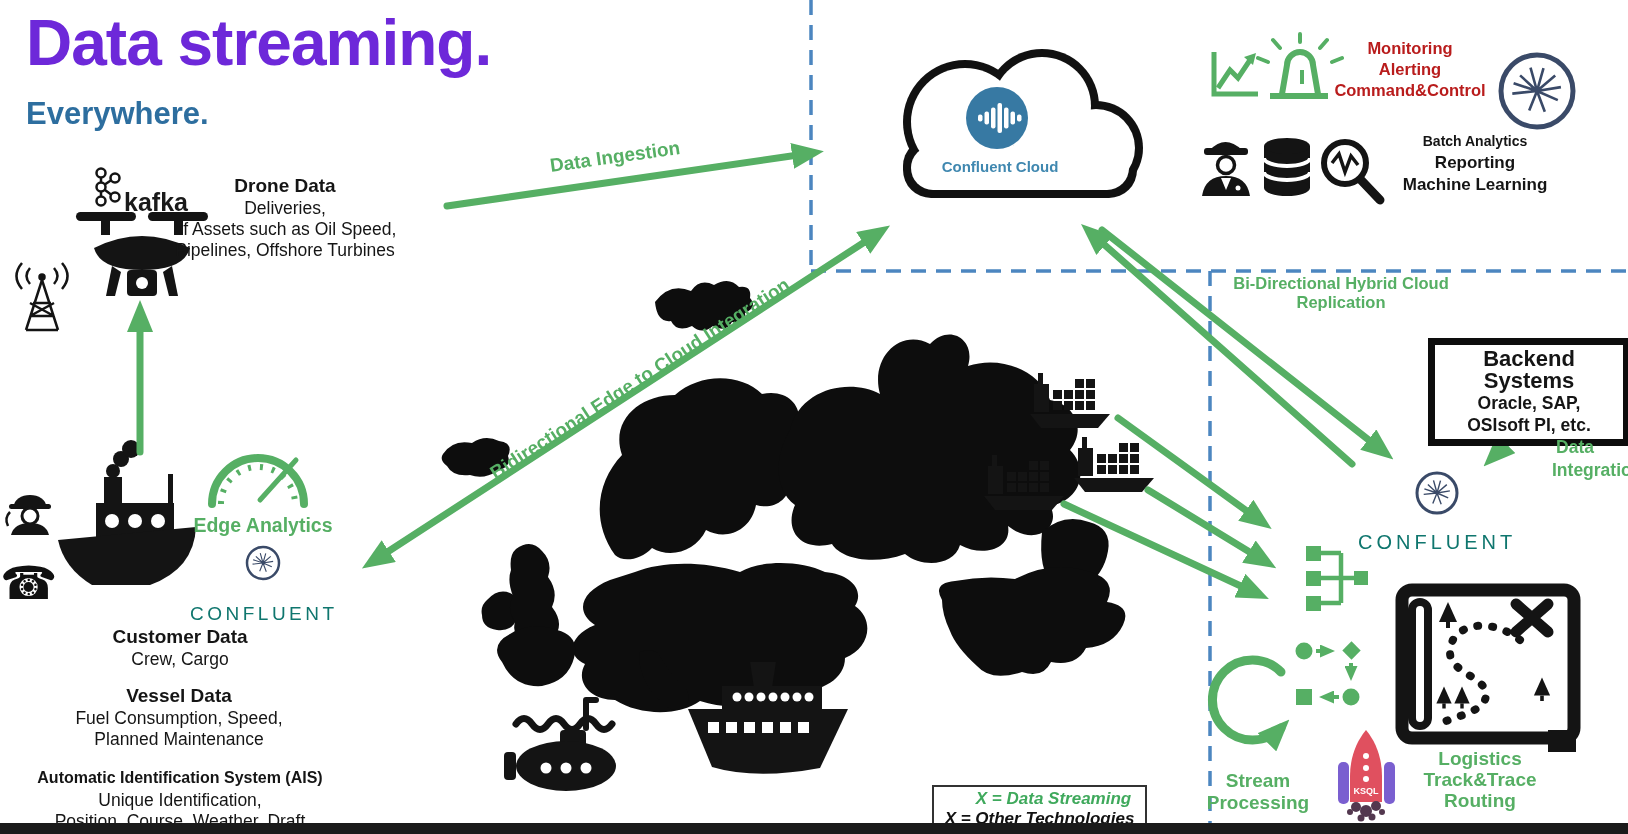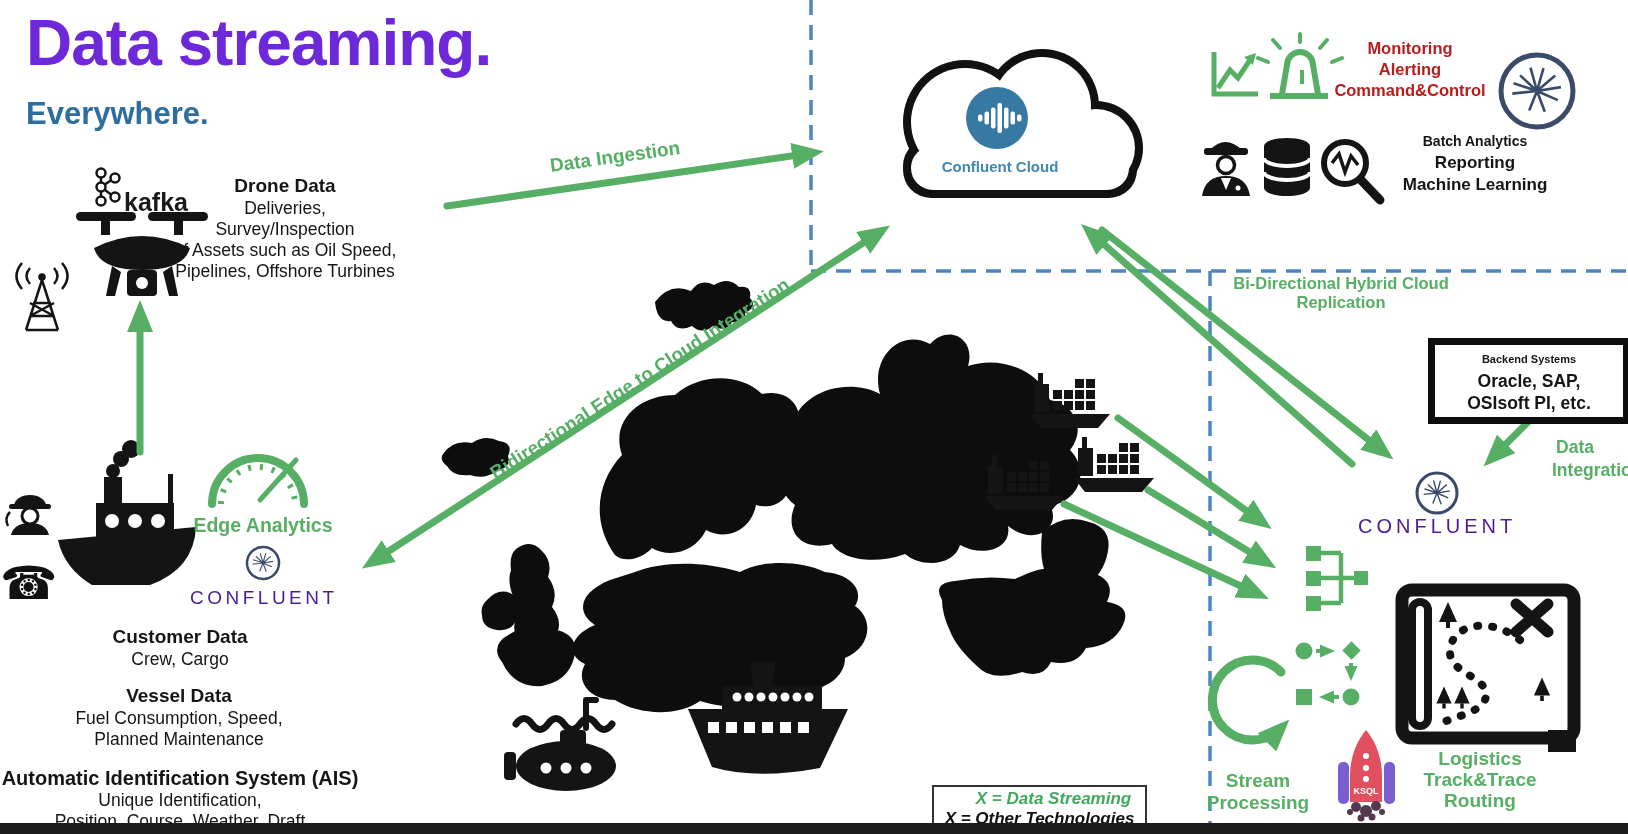--- a/index.html
+++ b/index.html
@@ -7,21 +7,21 @@
           font-family:"Liberation Sans","DejaVu Sans",sans-serif;color:#151515;}
   .abs{position:absolute;}
   .ctr{text-align:center;}
   .b{font-weight:bold;}
   .green{color:#b91c1c;}
   .title{font-size:64px;font-weight:bold;color:#6d28d9;letter-spacing:-1px;}
   .subtitle{font-size:31px;font-weight:bold;color:#2D6E9F;}
   .blockTitle{font-size:19px;font-weight:bold;line-height:24px;}
   .blockLine{font-size:17.5px;font-weight:400;line-height:21px;text-align:center;}
   .greenLabel{font-size:19px;font-weight:600;color:#56AF64;}
-  .wordmark{font-size:20px;letter-spacing:4px;color:#4c1d95;}
+  .wordmark{font-size:20px;letter-spacing:4px;color:#0f766e;margin-top:16px;}
   svg{position:absolute;left:0;top:0;}
   .legendBox{border:2px solid #333;background:#fff;padding-top:2px;}
   .legend1{font-size:17px;font-style:italic;font-weight:bold;color:#3fa95c;line-height:20px;padding-left:28px;}
   .legend2{font-size:17px;font-style:italic;font-weight:bold;color:#111;line-height:20px;}
 </style>
 </head>
 <body>
 
 <div id="canvas">
 
@@ -310,21 +310,20 @@
 </svg>
 
 <div class="abs title" style="left:26px;top:6px;">Data streaming.</div>
 <div class="abs subtitle" style="left:26px;top:96px;">Everywhere.</div>
 
 <div class="abs b" style="left:124px;top:188px;font-size:25px;color:#1a1a1a;">kafka</div>
 
 <div class="abs ctr" style="left:152px;top:174px;width:266px;">
   <div class="blockTitle">Drone Data</div>
   <div class="blockLine">Deliveries,</div>
-  <div class="blockLine">Survey/Inspection</div>
   <div class="blockLine">of Assets such as Oil Speed,</div>
   <div class="blockLine">Pipelines, Offshore Turbines</div>
 </div>
 
 <div class="abs ctr greenLabel" style="left:500px;top:146px;width:230px;transform:rotate(-8deg);">Data Ingestion</div>
 
 <div class="abs ctr greenLabel" style="left:400px;top:368px;width:480px;transform:rotate(-33deg);">Bidirectional Edge to Cloud Integration</div>
 
 <div class="abs ctr b" style="left:920px;top:158px;width:160px;font-size:15px;color:#4088B0;">Confluent Cloud</div>
 
@@ -339,21 +338,21 @@
   <div class="b" style="font-size:17px;line-height:22px;">Reporting</div>
   <div class="b" style="font-size:17px;line-height:22px;">Machine Learning</div>
 </div>
 
 <div class="abs ctr" style="left:1215px;top:274px;width:252px;">
   <div class="greenLabel" style="font-size:16.5px;line-height:19px;">Bi-Directional Hybrid Cloud</div>
   <div class="greenLabel" style="font-size:16.5px;line-height:19px;">Replication</div>
 </div>
 
 <div class="abs ctr legendBox" style="left:1428px;top:338px;width:180px;border:7px solid #0d0d0d;padding:3px 4px;">
-  <div class="b" style="font-size:11px;line-height:22px;">Backend Systems</div>
+  <div class="b" style="font-size:22px;line-height:22px;">Backend Systems</div>
   <div class="b" style="font-size:17.5px;line-height:22px;">Oracle, SAP,</div>
   <div class="b" style="font-size:17.5px;line-height:22px;">OSIsoft PI, etc.</div>
 </div>
 
 <div class="abs ctr" style="left:1522px;top:436px;width:106px;">
   <div class="greenLabel" style="font-size:17.5px;line-height:23px;">Data</div>
   <div class="greenLabel" style="font-size:17.5px;line-height:23px;margin-left:30px;">Integration</div>
 </div>
 
 <div class="abs ctr wordmark" style="left:1358px;top:515px;width:158px;">CONFLUENT</div>
@@ -368,21 +367,21 @@
   <div class="blockLine">Crew, Cargo</div>
 </div>
 
 <div class="abs ctr" style="left:65px;top:684px;width:228px;">
   <div class="blockTitle">Vessel Data</div>
   <div class="blockLine">Fuel Consumption, Speed,</div>
   <div class="blockLine">Planned Maintenance</div>
 </div>
 
 <div class="abs ctr" style="left:0px;top:766px;width:360px;">
-  <div class="blockTitle" style="font-size:20px;">Automatic Identification System (AIS)</div>
+  <div class="blockTitle" style="font-size:16px;">Automatic Identification System (AIS)</div>
   <div class="blockLine">Unique Identification,</div>
   <div class="blockLine">Position, Course, Weather, Draft</div>
 </div>
 
 <div class="abs ctr" style="left:1195px;top:770px;width:126px;">
   <div class="greenLabel" style="line-height:22px;">Stream</div>
   <div class="greenLabel" style="line-height:22px;">Processing</div>
 </div>
 
 <div class="abs ctr" style="left:1400px;top:748px;width:160px;">

